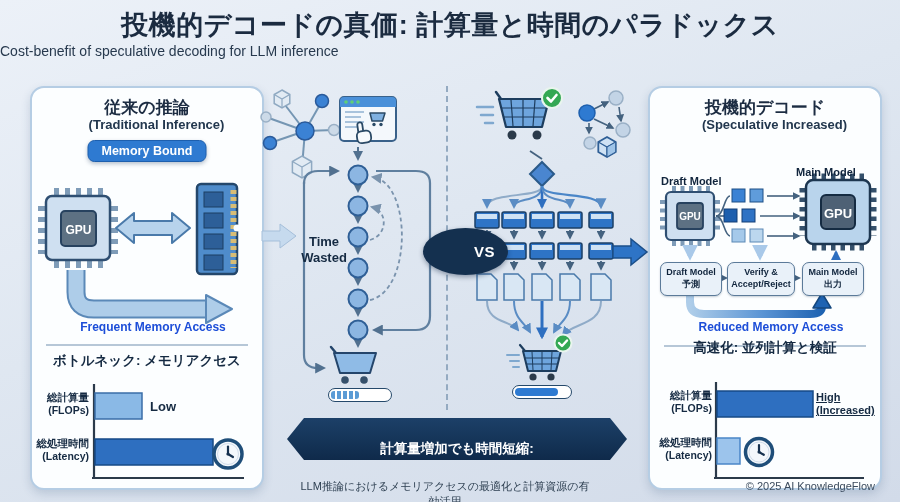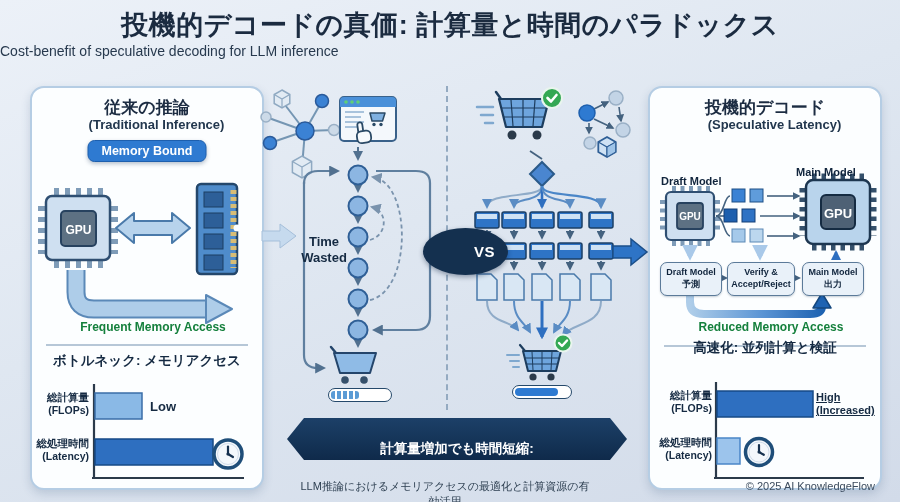--- a/index.html
+++ b/index.html
@@ -8,21 +8,21 @@
     font-family:"Liberation Sans","DejaVu Sans",sans-serif;color:#1c2c42;}
   .abs{position:absolute;}
   .title{top:7px;left:0;right:0;text-align:center;font-size:27px;font-weight:bold;color:#1b2b40;letter-spacing:.5px;}
   .subtitle{top:43px;left:0;right:0;font-size:14px;color:#27394e;}
   .panel{top:68px;width:230px;height:400px;background:#fcfeff;border:2px solid #b5cde4;border-radius:14px;
     box-shadow:0 4px 10px rgba(40,70,110,.18);margin-top:18px;}
   .panel-title-jp{top:8px;left:0;right:0;text-align:center;font-size:17px;font-weight:bold;}
   .panel-title-en{top:29px;left:0;right:0;text-align:center;font-size:13px;font-weight:bold;color:#22374e;padding-left:19px;}
   .badge{top:52px;left:50%;transform:translateX(-50%);background:#2e7ad1;border:1px solid #1d5fae;color:#fff;
     font-size:12.5px;font-weight:bold;padding:3px 13px;border-radius:7px;white-space:nowrap;box-shadow:0 2px 4px rgba(20,50,90,.3);text-align:center;}
-  .arrow-label{left:0;right:0;text-align:center;font-size:12px;font-weight:bold;color:#15803d;padding-left:12px;}
+  .arrow-label{left:0;right:0;text-align:center;font-size:12px;font-weight:bold;color:#1d4ed8;padding-left:12px;}
   .section-heading{left:0;right:0;text-align:center;font-size:13.5px;font-weight:bold;color:#152a42;}
   .bar-label{font-size:10.5px;font-weight:bold;line-height:1.25;text-align:right;white-space:pre-line;color:#152a42;}
   .bar-value{font-size:13px;font-weight:bold;color:#152a42;white-space:pre-line;line-height:1.2;}
   .model-label{font-size:11px;font-weight:bold;color:#10243c;}
   .step-box{background:#e9f1f9;border:1.5px solid #5b7a99;border-radius:7px;font-size:9px;font-weight:bold;
     text-align:center;white-space:pre-line;line-height:1.3;display:flex;align-items:center;justify-content:center;color:#10243c;box-shadow:0 1px 2px rgba(30,60,90,.25);}
   .vs-badge{left:423px;top:228px;width:47px;height:47px;border-radius:50%;background:#14304f;color:#fff;
     font-size:15px;font-weight:bold;display:flex;align-items:center;justify-content:center;letter-spacing:.5px;box-shadow:0 2px 5px rgba(10,30,60,.4);padding-left:38px;}
   .divider-dashed{left:446px;top:86px;height:324px;border-left:2px dashed #94aac1;}
   .time-wasted{left:292px;top:234px;width:64px;text-align:center;font-size:13px;font-weight:bold;white-space:pre-line;line-height:1.25;color:#152a42;}
@@ -363,21 +363,21 @@
     <div style="position:absolute;left:2px;top:2px;bottom:2px;width:74%;background:#2e7ad1;border-radius:4px;"></div>
   </div>
 
   <div class="abs divider-dashed"></div>
   <div class="abs vs-badge">VS</div>
   <div class="abs banner">計算量増加でも時間短縮:
 コスト対効果の最適化</div>
 
   <div class="abs panel" style="left:648px;">
     <div class="abs panel-title-jp">投機的デコード</div>
-    <div class="abs panel-title-en">(Speculative Latency)</div>
+    <div class="abs panel-title-en">(Speculative Increased)</div>
 
     <svg class="abs" style="left:0;top:0;" width="230" height="400" viewBox="0 0 230 400">
       <defs>
         <marker id="mR1" viewBox="0 0 10 10" refX="8" refY="5" markerWidth="5" markerHeight="5" orient="auto">
             <path d="M0 0L10 5L0 10z" fill="#44627f"></path>
           </marker>
         <marker id="mR2" viewBox="0 0 10 10" refX="8" refY="5" markerWidth="4" markerHeight="4" orient="auto">
             <path d="M0 0L10 5L0 10z" fill="#2e6fc0"></path>
           </marker>
         <marker id="mR3" viewBox="0 0 10 10" refX="7" refY="5" markerWidth="3.2" markerHeight="3.2" orient="auto">

